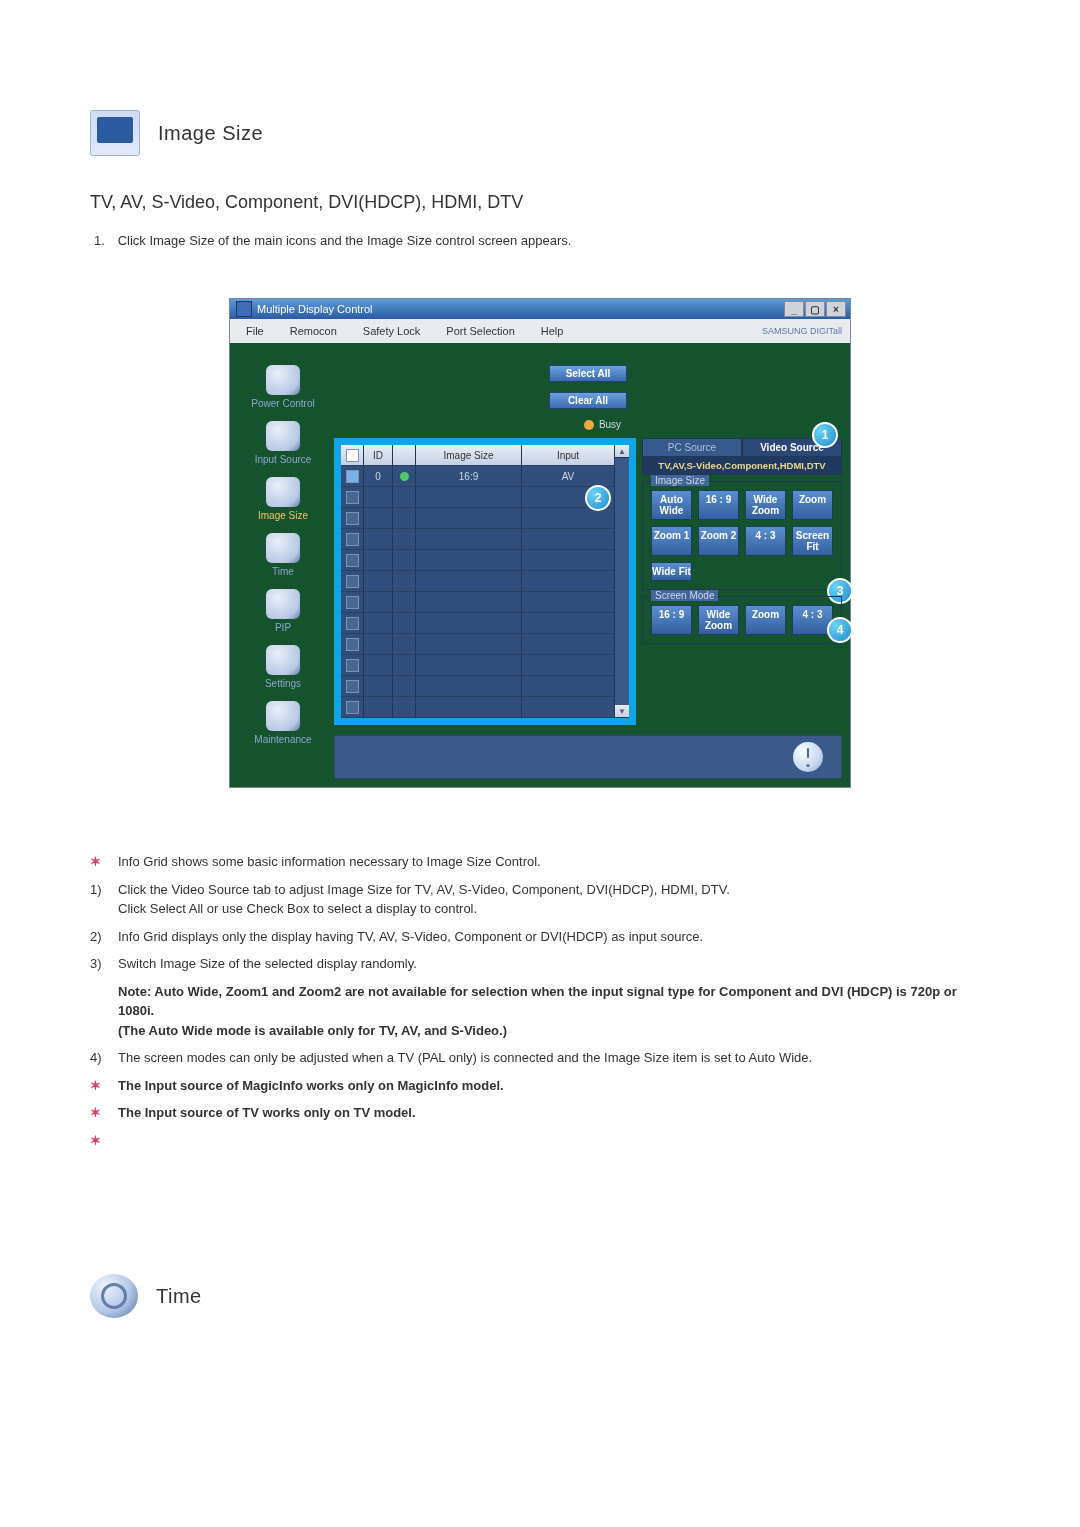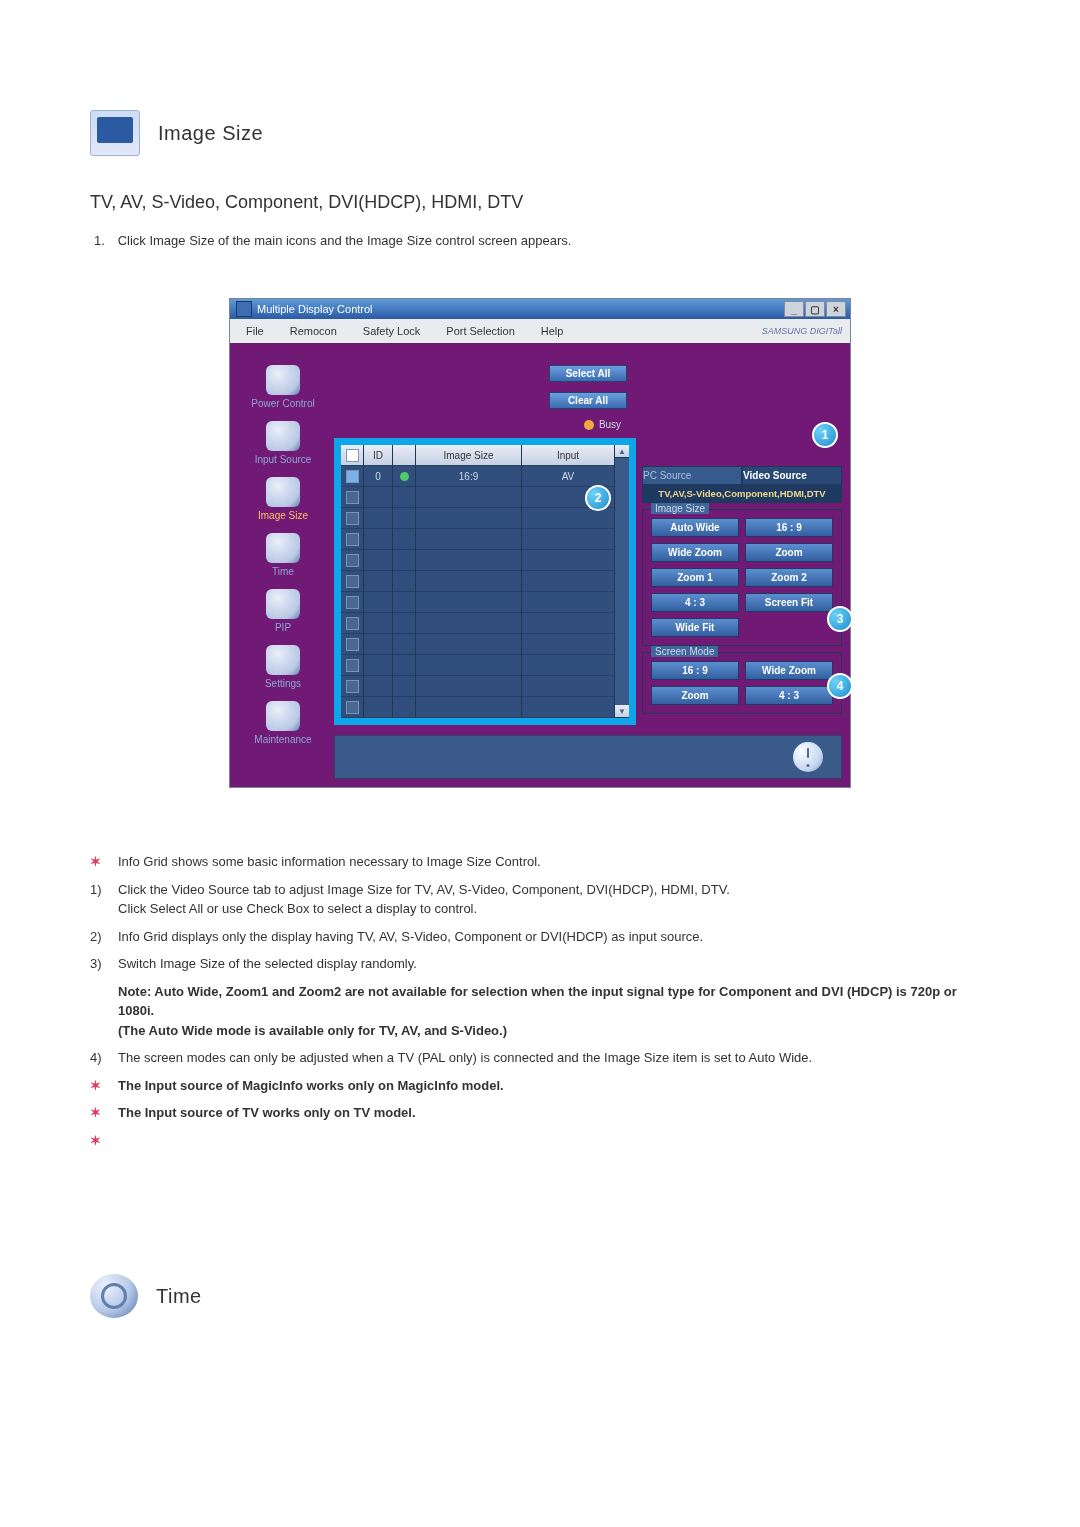--- a/index.html
+++ b/index.html
@@ -46,42 +46,42 @@
     font-size: 13px;
     color: #333;
     margin-left: 4px;
     margin-bottom: 50px;
   }
   .step-line .num { display:inline-block; min-width:20px;}
   .screenshot-wrap { display:flex; justify-content:center; margin-bottom:60px;}
   .app-window {
     width: 620px;
     border: 1px solid #7a8598;
-    background:#701a75;
+    background:#14532d;
     font-size:11px;
     color:#fff;
   }
   .titlebar {
     background: linear-gradient(#5d9cd8,#2b5aa4);
     height: 20px;
     display:flex; align-items:center;
     padding: 0 4px 0 6px;
     color:#fff;
   }
   .titlebar .tb-title { flex:1; font-size:11px;}
   .tb-icon { width:14px;height:14px;background:#3f6db3;border:1px solid #1c3a65;margin-right:5px;}
   .win-btn {height:14px;width:18px;background:#cfd4dc;color:#333;display:flex;align-items:center;justify-content:center;margin-left:1px;font-size:10px;font-weight:bold;border:1px solid #7e8ba3;}
   .menubar {
     background:#e9ecef;
     height:24px; display:flex; align-items:center;
     padding-left:6px; gap:6px;
     color:#333;font-size:11px;
   }
   .menubar .menu-item { padding:2px 10px;}
-  .brand {margin-left:auto; margin-right:8px; font-size:9px; color:#6276a7; font-style:italic;}
+  .brand {margin-left:auto; margin-right:8px; font-size:9px; color:#6276a7; }
   .win-body { padding:8px; }
   .top-strip { height:10px; }
   .content-row { display:flex; gap:6px;}
   .sidebar { width:90px; }
   .side-item { text-align:center; padding:4px 0 8px; font-size:10px; color:#8ea7cf;}
   .side-item.active { color:#f7c463;}
   .side-ico {
     width:34px;height:30px;margin:0 auto 3px;
     background: radial-gradient(circle at 35% 30%, #e9eef9, #b9c8e5 70%, #5d7bae);
     border-radius:6px;
@@ -120,35 +120,35 @@
     position:absolute; width:22px;height:22px;border-radius:50%;
     background:radial-gradient(circle at 30% 30%,#6dd4f6,#1d8ccf);
     color:#fff; font-weight:bold; display:flex; align-items:center; justify-content:center;
     border:2px solid #fff; font-size:12px;
   }
   .co1 { top:-16px; right:4px;}
   .co2 { top:58px; left:-200px;}
   .co3 { top:96px; right:-12px;}
   .co4 { top:206px; right:-12px;}
   .tab-row { display:flex; }
-  .tab { flex:1; text-align:left; padding:3px 0; border:1px solid #203755;font-size:10px;margin-top:28px;}
+  .tab { flex:1; text-align:center; padding:3px 0; border:1px solid #203755;font-size:10px;}
   .tab.inactive { background:#375a8d; color:#aebfdc;}
   .tab.active { background:#2a4876; color:#fff; font-weight:bold;}
   .vsrc-label{
     background:#1f3a60; color:#f0d48b; text-align:center;
     font-size:9.5px; padding:3px 8px; border:1px solid #203755; border-top:none; font-weight:bold;
   }
   .group {
     border:1px solid #203755; margin-top:6px; padding:8px 8px 8px; position:relative;
   }
   .group-legend{
     position:absolute; top:-7px; left:8px;
     background:#41679a; padding:0 4px; font-size:10px; color:#cfd7e8;
   }
-  .btn-grid { display:grid; grid-template-columns:1fr 1fr; gap:6px;}
+  .btn-grid { display:grid; grid-template-columns:1fr 1fr 1fr 1fr; gap:6px;}
   .p-btn {
     background:linear-gradient(#5c8fd0,#335f9f);
     border:1px solid #1d3a61; color:#fff;
     padding:3px 0; font-size:10px; text-align:center; font-weight:bold;
   }
   .p-btn.single { grid-column: span 1;}
   .status-strip { margin-top:10px; height:42px; border:1px solid #2d4468; background:#3a5b8a; display:flex; align-items:center; justify-content:flex-end; padding-right:18px;}
   .stat-icon{width:30px;height:30px;border-radius:50%;background:radial-gradient(circle at 30% 30%,#f7fbff,#cadaf2 60%,#879fc6);position:relative;}
   .stat-icon::after{content:"";position:absolute;left:50%;top:6px;width:2px;height:10px;background:#4f688e;border-radius:1px;transform:translateX(-50%);}
   .stat-icon::before{content:"";position:absolute;left:50%;bottom:5px;width:3px;height:3px;background:#4f688e;border-radius:50%;transform:translateX(-50%);}

